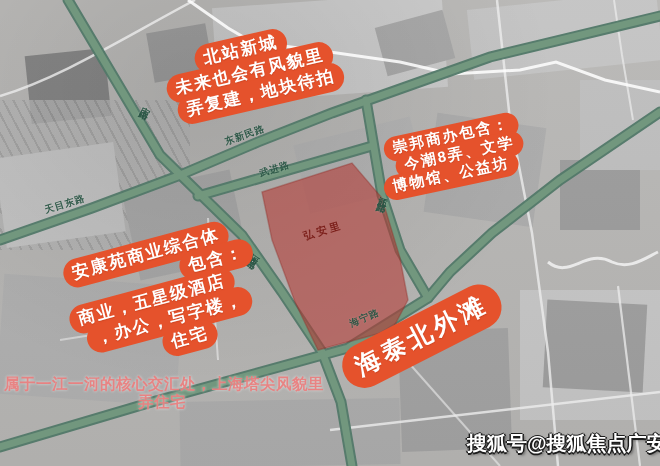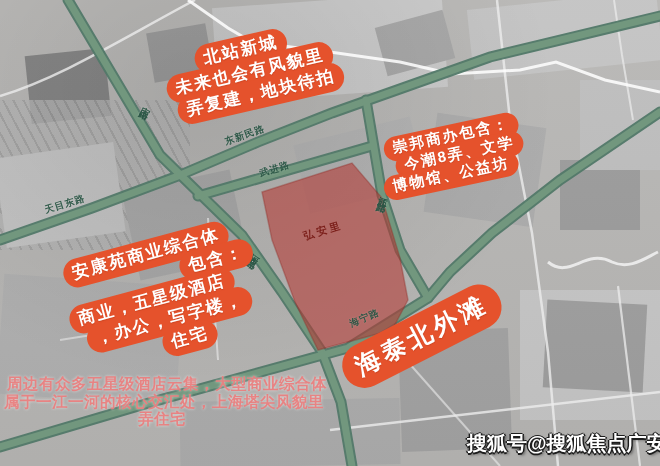--- a/index.html
+++ b/index.html
@@ -148,20 +148,19 @@
     <div class="ln ln3"><span class="bub">商业，五星级酒店</span></div>
     <div class="ln ln4"><span class="bub">，办公，写字楼，</span></div>
     <div class="ln ln5"><span class="bub">住宅</span></div>
   </div>
 
   <div class="anno anno-se">
     <div class="ln"><span class="bub">海泰北外滩</span></div>
   </div>
 
   <div class="footer">
-    <div style="align-self:flex-start;margin-left:7px;">周边有众多五星级酒店云集，大型商业综合体</div>
     <div style="align-self:flex-start;margin-left:4px;">属于一江一河的核心交汇处，上海塔尖风貌里</div>
     <div>弄住宅</div>
   </div>
 
   <div class="watermark">搜狐号@搜狐焦点广安站</div>
 
 </div>
 
 </body></html>

